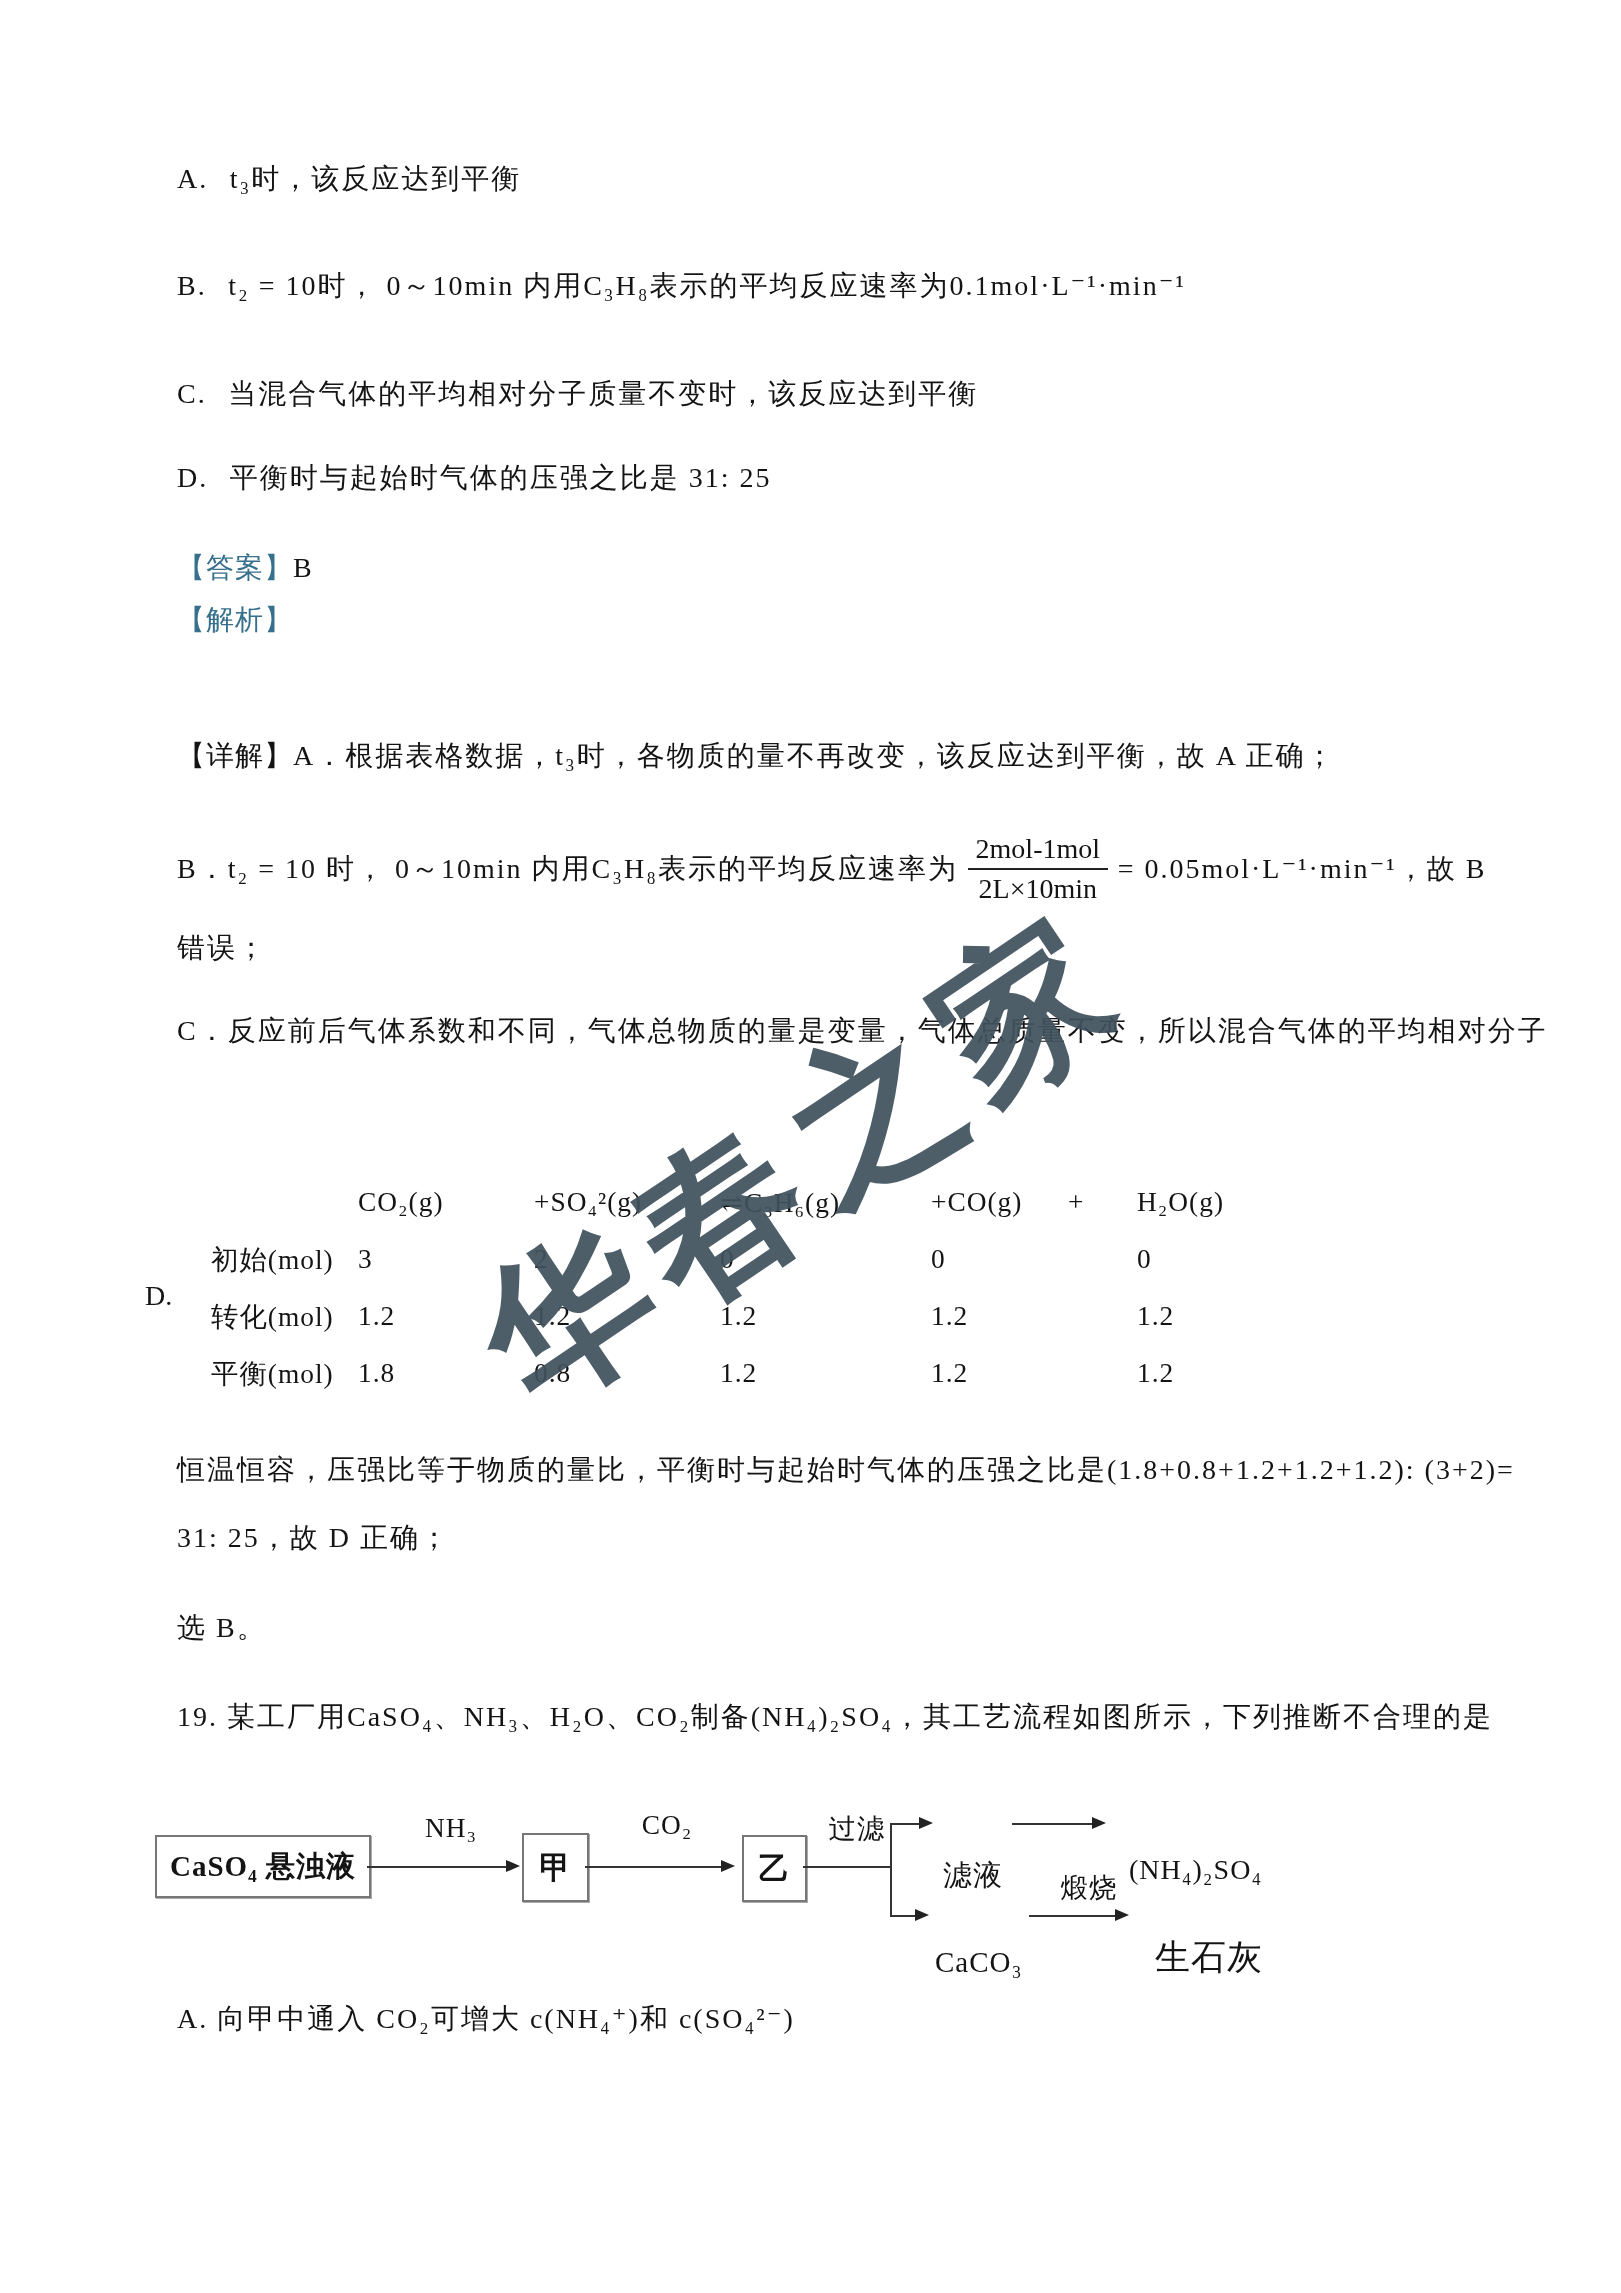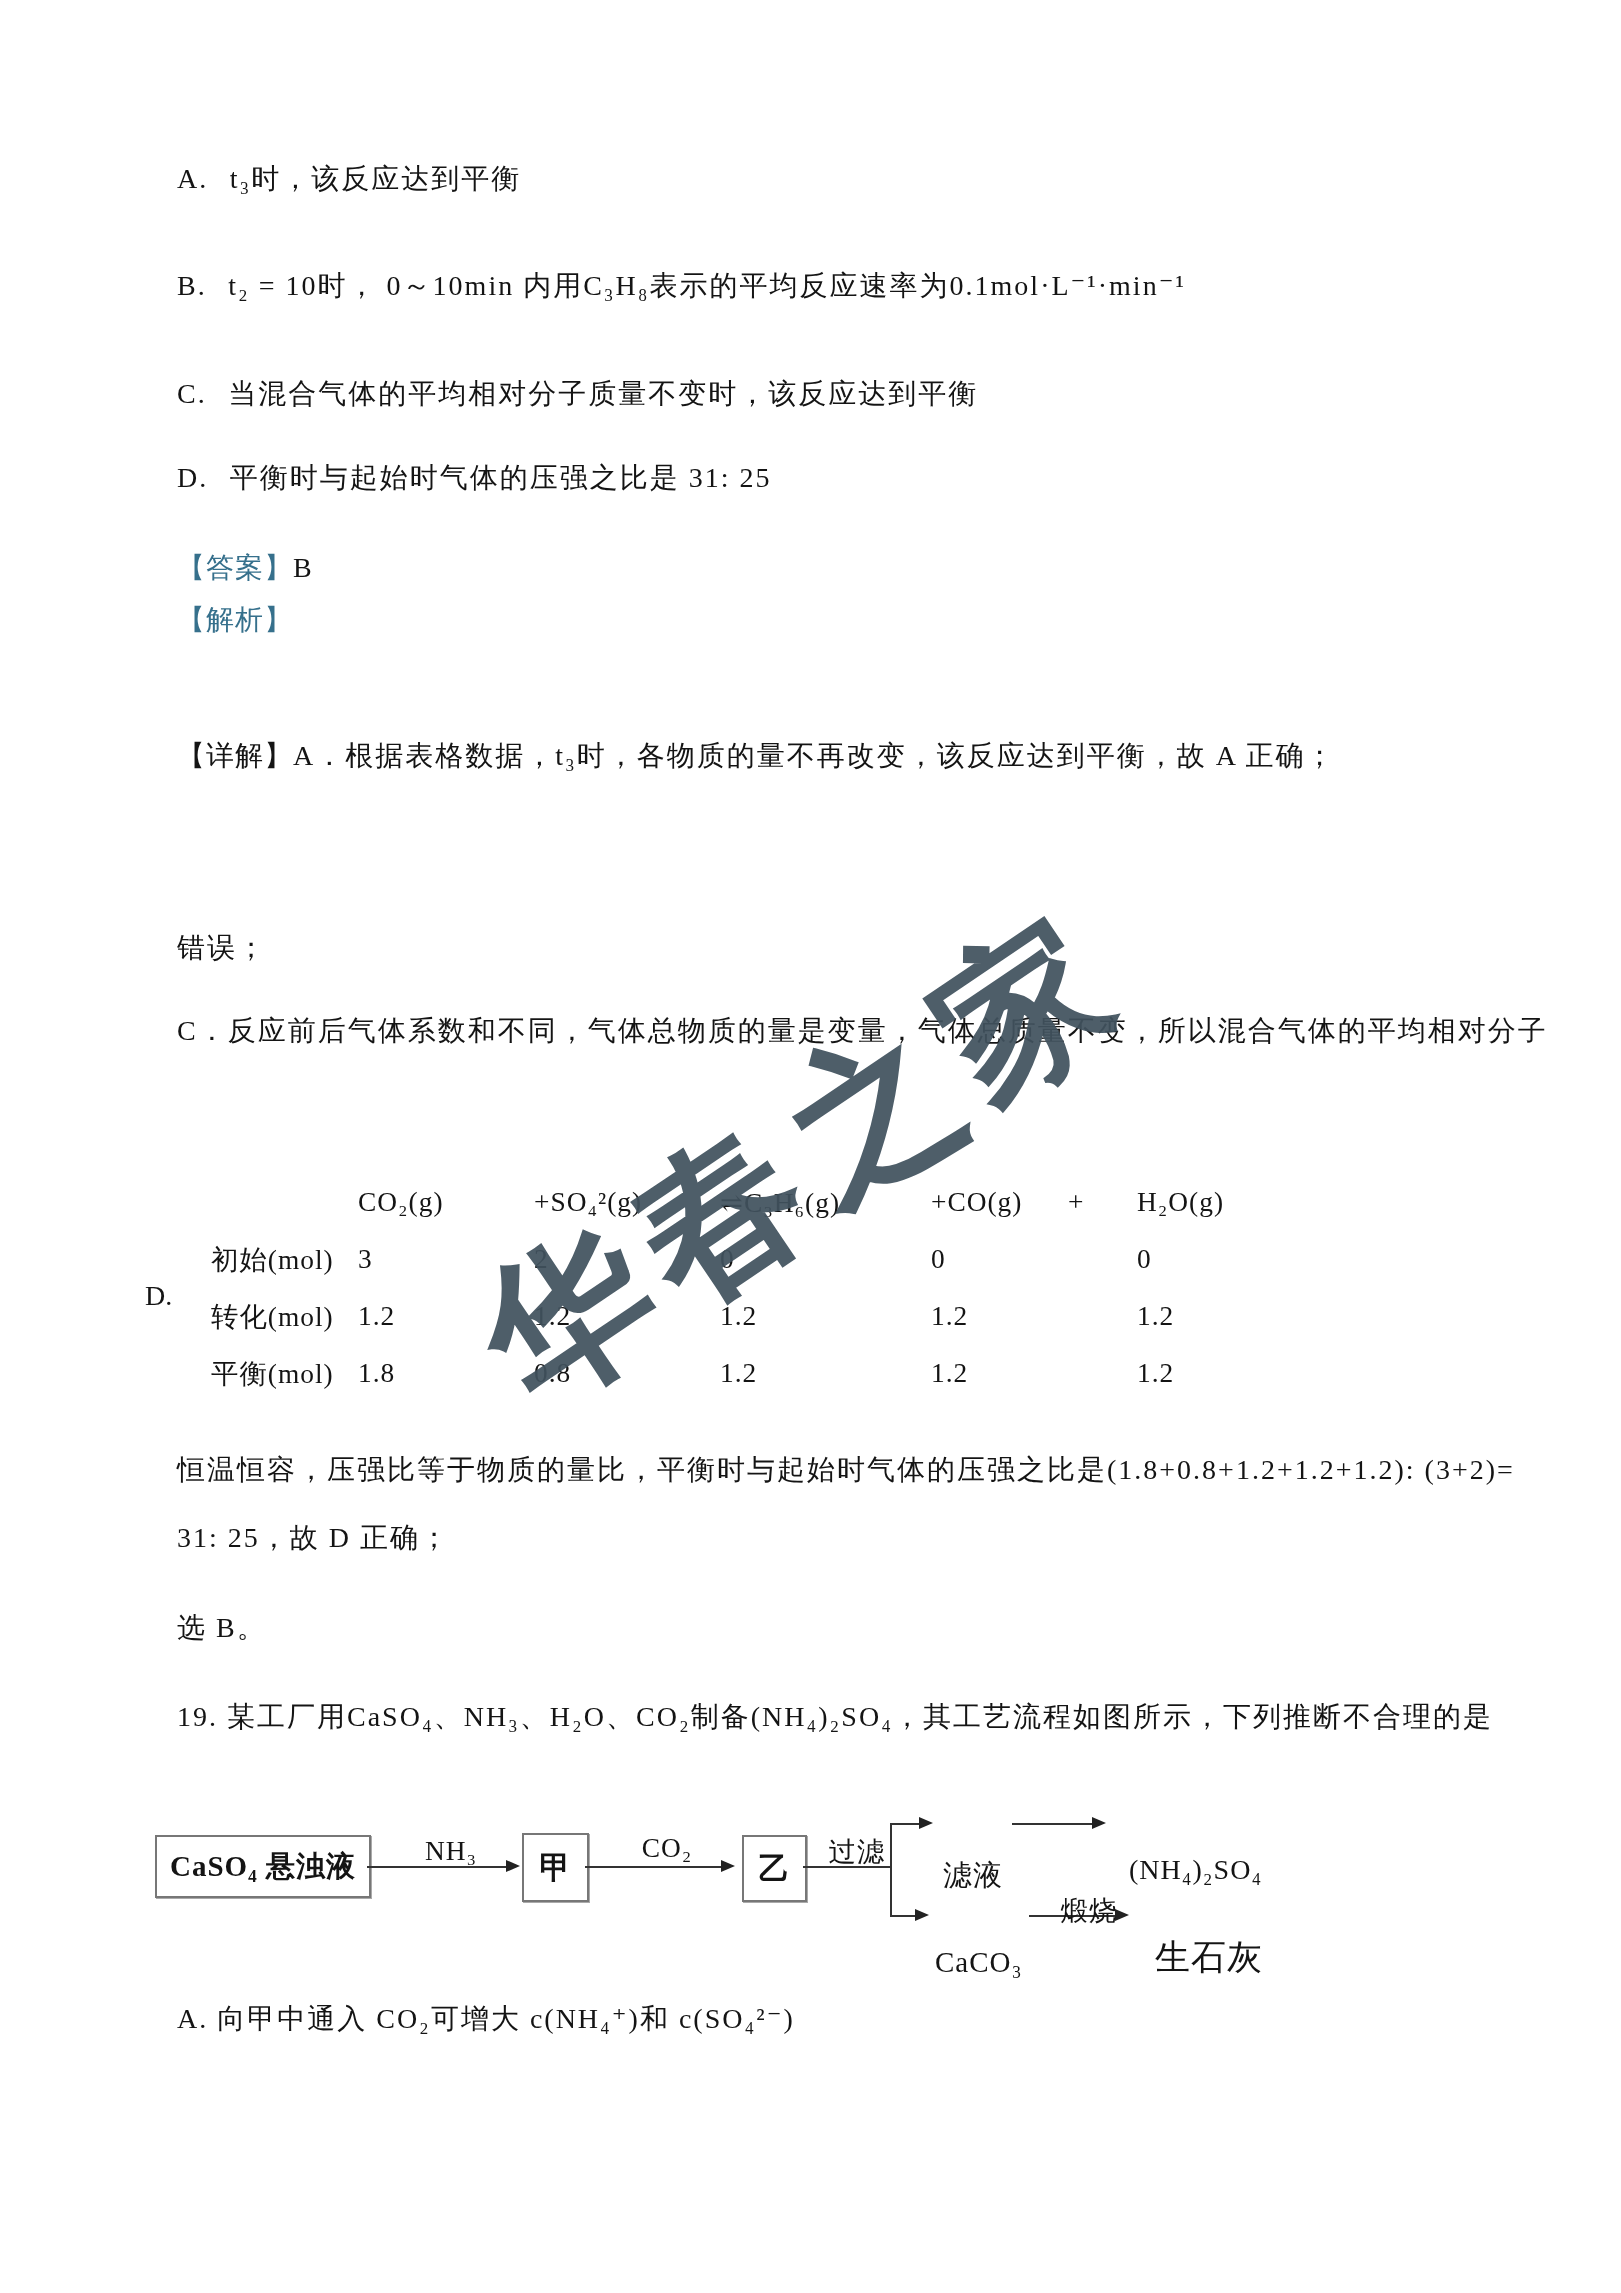--- a/index.html
+++ b/index.html
@@ -21,21 +21,21 @@
   .dtable .cell{}
   .dtable .rowlabel{text-align:left;padding-left:69px;}
   .dlabel{position:absolute;left:145px;top:1280px;font-size:28px;}
   
   .fbox{position:absolute;border:2px solid #777;box-shadow:1px 1px 0 #aaa;
         display:flex;align-items:center;justify-content:center;font-size:29px;letter-spacing:1px;font-weight:bold;}
   .hl{position:absolute;height:2px;background:#333;}
   .vl{position:absolute;width:2px;background:#333;}
   .ah{position:absolute;width:0;height:0;border-left:14.7px solid #222;
       border-top:6.9px solid transparent;border-bottom:6.9px solid transparent;}
-  .flabel{position:absolute;font-size:27.4px;text-align:center;letter-spacing:1px;margin-top:23px;}
+  .flabel{position:absolute;font-size:27.4px;text-align:center;letter-spacing:1px;}
   .ftext{position:absolute;font-size:29px;white-space:nowrap;letter-spacing:1px;margin-top:48px;}
   
   .watermark{position:absolute;left:804px;top:1161px;transform:translate(-50%,-50%) rotate(-34deg);
              font-size:165px;font-weight:bold;letter-spacing:17.6px;white-space:nowrap;
              color:#41525e;opacity:0.93;z-index:50;pointer-events:none;
              font-family:"Liberation Serif","DejaVu Serif",serif;}
 </style>
 </head>
 <body>
 
@@ -58,20 +58,28 @@
     <span class="tag blue">【答案】</span><span>B</span>
   </div>
   <div class="line" style="top:601px">
     <span class="tag blue">【解析】</span>
   </div>
 
   <div class="line" style="top:737px">
     <span class="tag">【详解】</span><span>A．根据表格数据，t₃时，各物质的量不再改变，该反应达到平衡，故 A 正确；</span>
   </div>
 
+  <div class="line fracline" style="top:828px;height:82px">
+    <span>B．t₂ = 10 时， 0～10min 内用C₃H₈表示的平均反应速率为</span>
+    <span class="frac">
+      <span class="num">2mol-1mol</span>
+      <span class="den">2L×10min</span>
+    </span>
+    <span>=  0.05mol·L⁻¹·min⁻¹，故 B</span>
+  </div>
   <div class="line" style="top:929px">
     <span>错误；</span>
   </div>
 
   <div class="line" style="top:1012px">
     <span>C．反应前后气体系数和不同，气体总物质的量是变量，气体总质量不变，所以混合气体的平均相对分子</span>
   </div>
 
   <div class="dlabel">D.</div>
   <div class="dtable">

